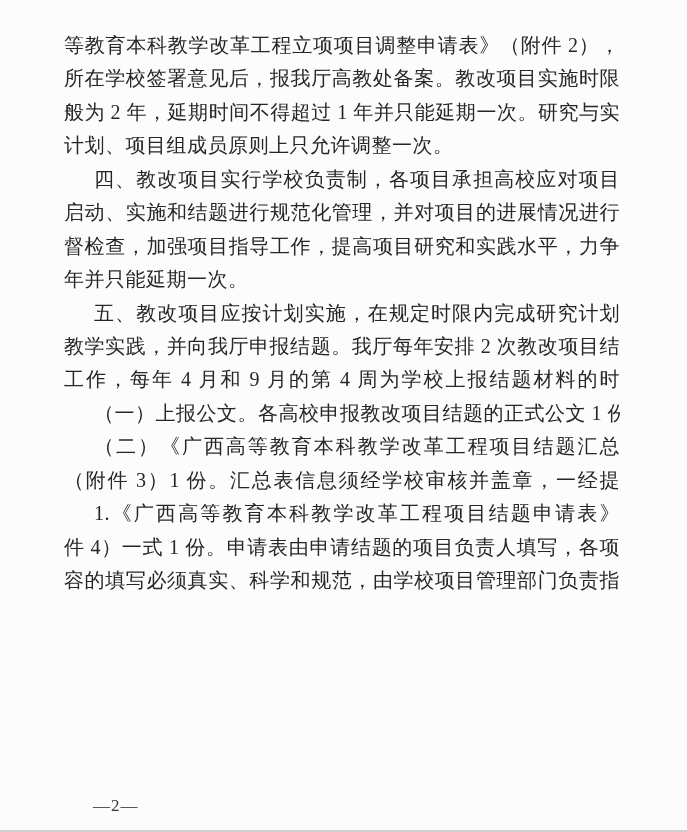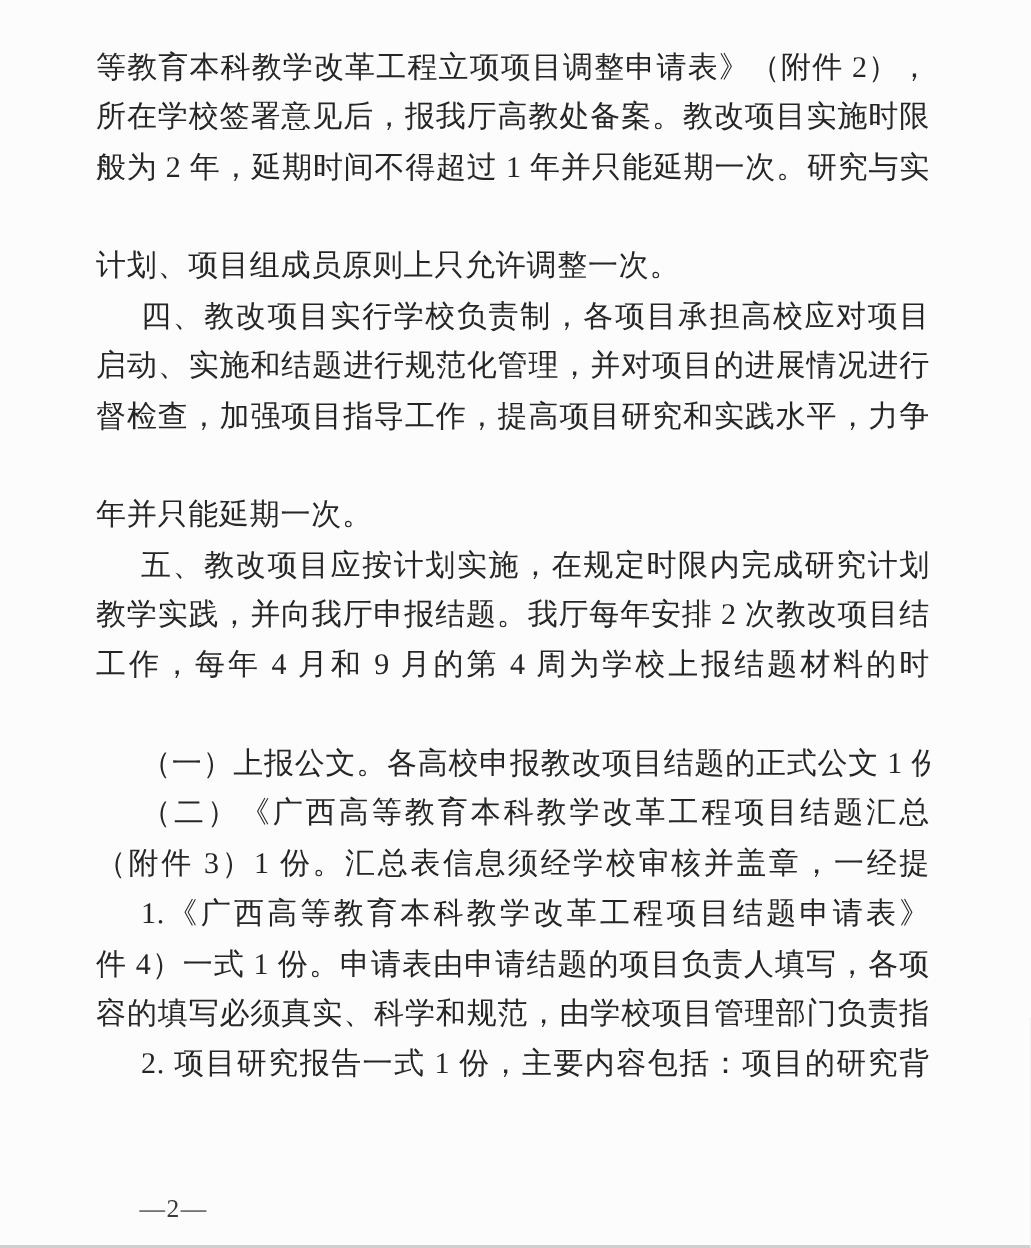--- a/index.html
+++ b/index.html
@@ -25,21 +25,20 @@
   }
   .line {
     height: 33.45px;
     line-height: 33.45px;
     font-size: 20px;
     overflow: hidden;
     letter-spacing: 0.5px;
   }
   .line.nowrap {
     white-space: nowrap;
-    margin-top: 32px;
   }
   .line.j {
     text-align: justify;
     text-align-last: justify;
   }
   .line.indent {
     padding-left: 30px;
   }
   .page-number {
     position: absolute;
@@ -73,17 +72,16 @@
       <div class="line nowrap">年并只能延期一次。</div>
       <div class="line indent j">五、教改项目应按计划实施，在规定时限内完成研究计划和</div>
       <div class="line j">教学实践，并向我厅申报结题。我厅每年安排 2 次教改项目结题</div>
       <div class="line j">工作，每年 4 月和 9 月的第 4 周为学校上报结题材料的时间。申</div>
       <div class="line indent nowrap">（一）上报公文。各高校申报教改项目结题的正式公文 1 份。</div>
       <div class="line indent j">（二）《广西高等教育本科教学改革工程项目结题汇总表》</div>
       <div class="line j">（附件 3）1 份。汇总表信息须经学校审核并盖章，一经提交，</div>
       <div class="line indent j">1.《广西高等教育本科教学改革工程项目结题申请表》（附</div>
       <div class="line j">件 4）一式 1 份。申请表由申请结题的项目负责人填写，各项内</div>
       <div class="line j">容的填写必须真实、科学和规范，由学校项目管理部门负责指导</div>
-      <div class="line indent j">2. 项目研究报告一式 1 份，主要内容包括：项目的研究背</div>
     </div>
   <div class="page-number">—2—</div>
   <div class="bottom-edge"></div>
 </div>
 
 </body></html>

